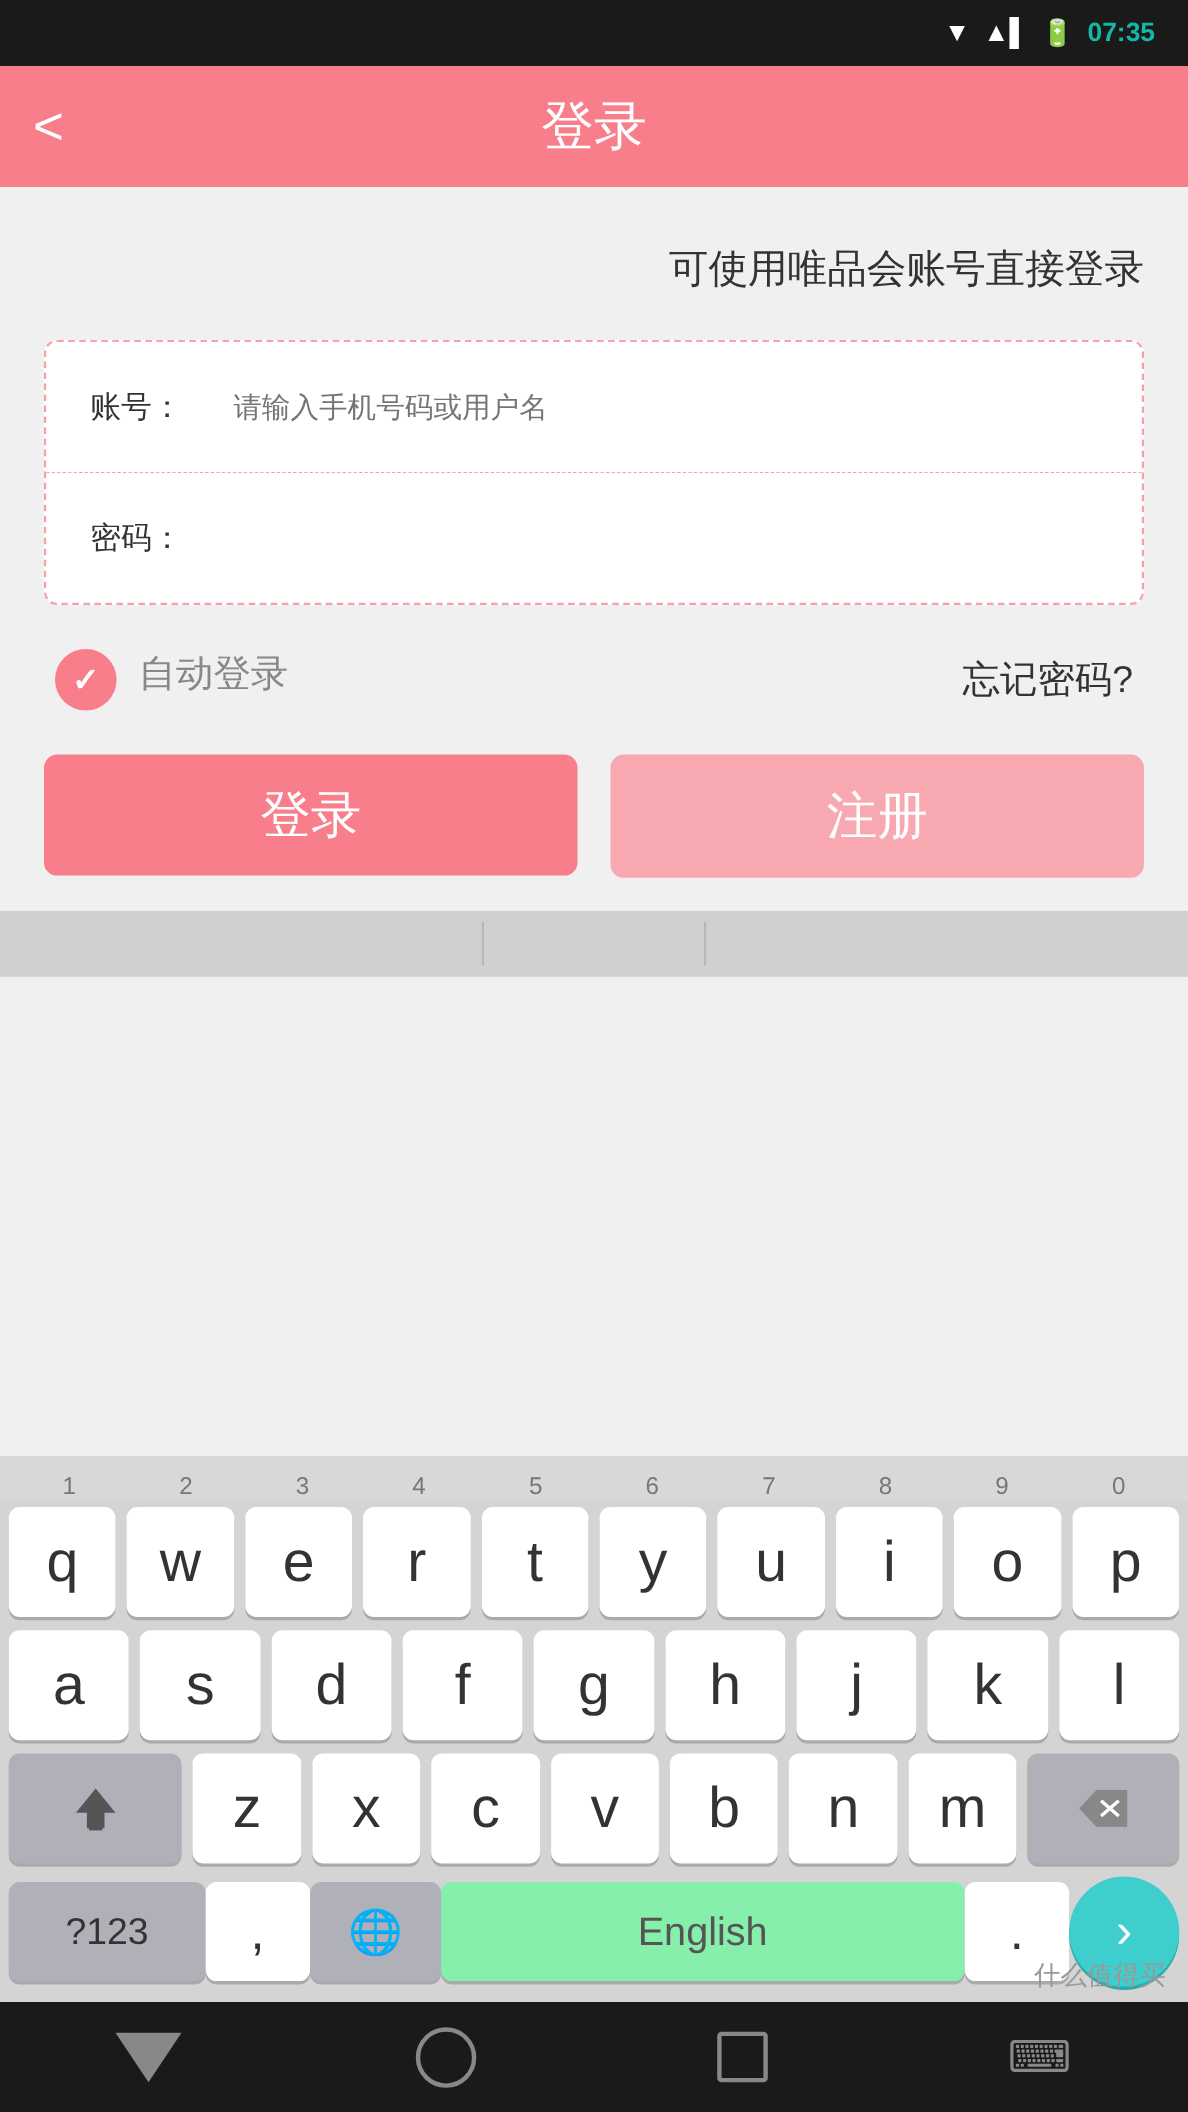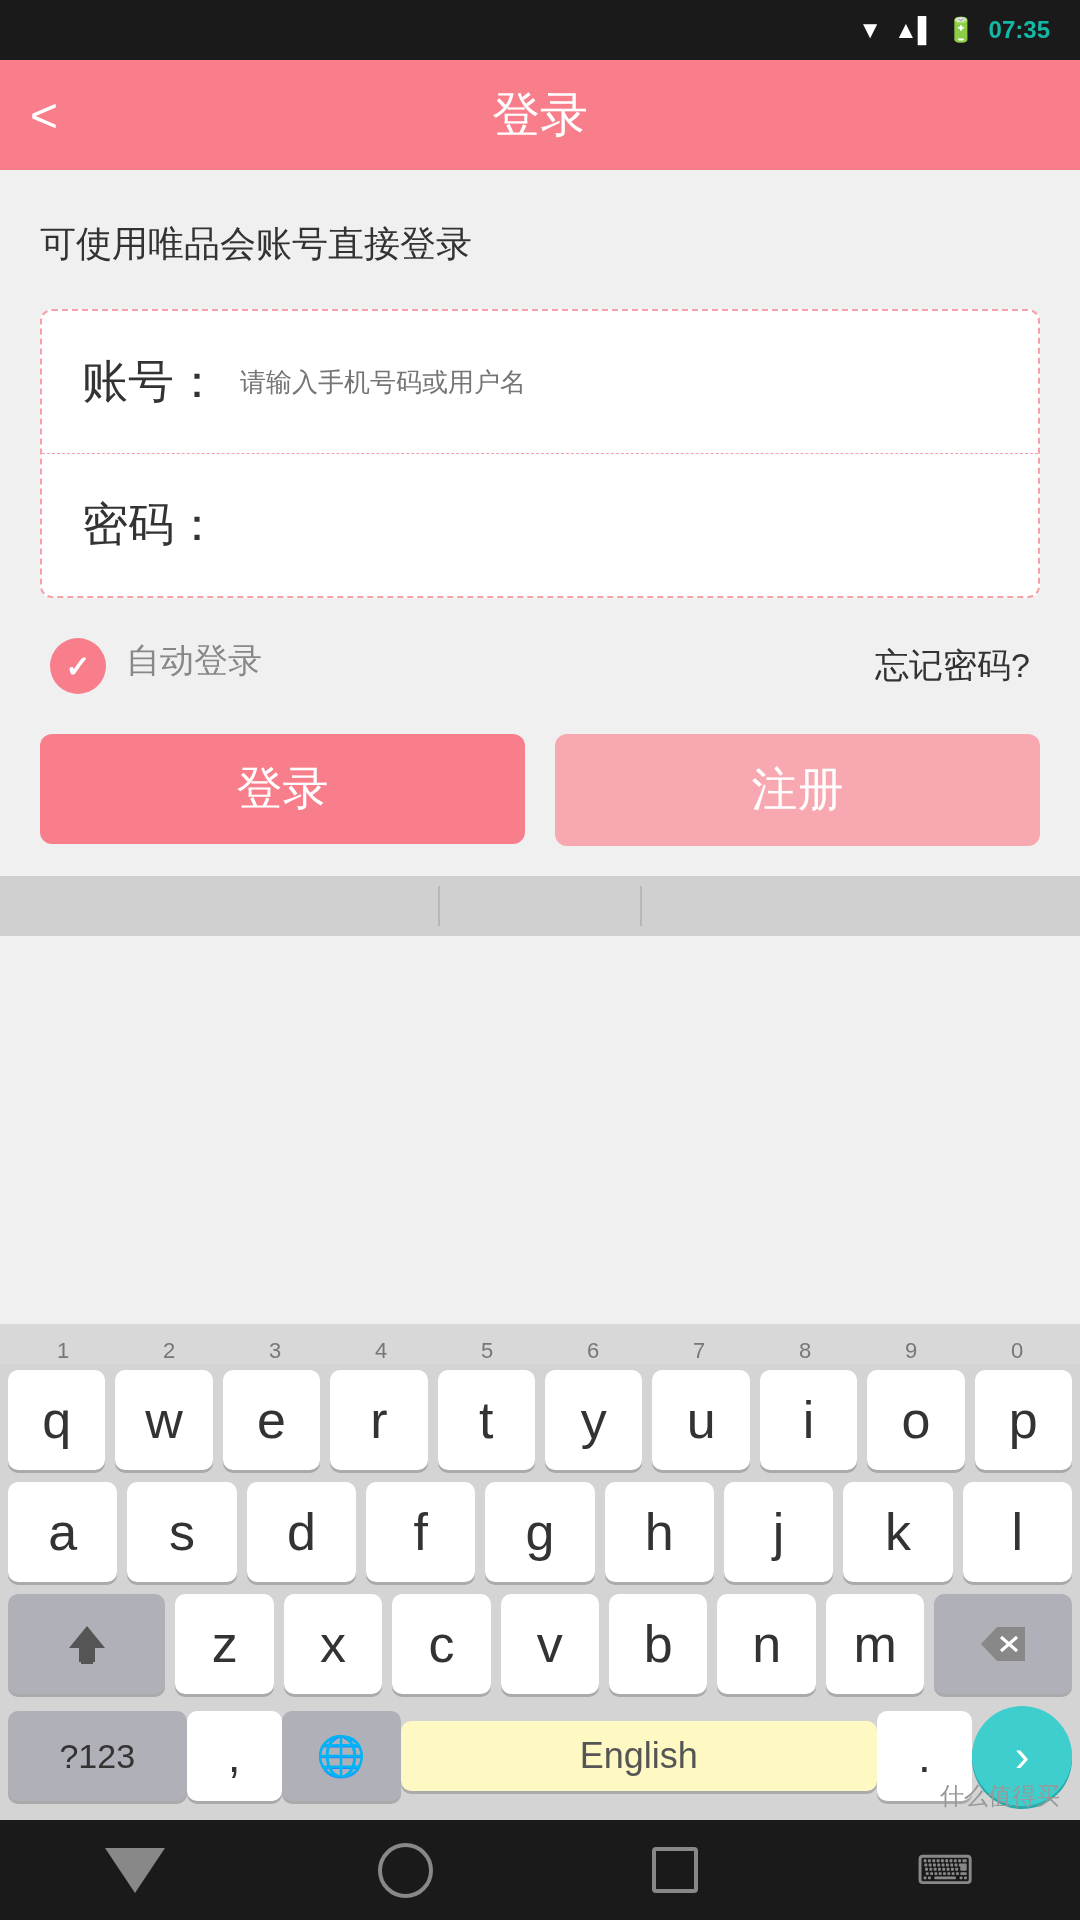--- a/index.html
+++ b/index.html
@@ -62,21 +62,21 @@
       font-weight: normal;
     }
 
     
     .main-content {
       background: #f0f0f0;
       padding: 50px 40px 30px;
     }
 
     .subtitle {
-      text-align: left;
+      text-align: right;
       font-size: 36px;
       color: #333;
       margin-bottom: 40px;
     }
 
     
     .form-card {
       background: white;
       border: 2px dashed #f8a0a8;
       border-radius: 12px;
@@ -89,21 +89,21 @@
       align-items: center;
       padding: 40px 40px;
       min-height: 110px;
     }
 
     .form-field:first-child {
       border-bottom: 1px dashed #f8a0a8;
     }
 
     .field-label {
-      font-size: 46px;
+      font-size: 28px;
       color: #333;
       white-space: nowrap;
       margin-right: 20px;
       min-width: 110px;
     }
 
     .field-input {
       flex: 1;
       border: none;
       outline: none;
@@ -283,22 +283,22 @@
       display: flex;
       align-items: center;
       justify-content: center;
       font-size: 40px;
       cursor: pointer;
       box-shadow: 0 3px 0 #aaa;
     }
 
     .key-space {
       flex: 4;
-      height: 70px;
-      background: #fef9c3;
+      height: 90px;
+      background: #86efac;
       border-radius: 10px;
       display: flex;
       align-items: center;
       justify-content: center;
       font-size: 36px;
       color: #555;
       cursor: pointer;
       box-shadow: 0 3px 0 #aaa;
     }
 

